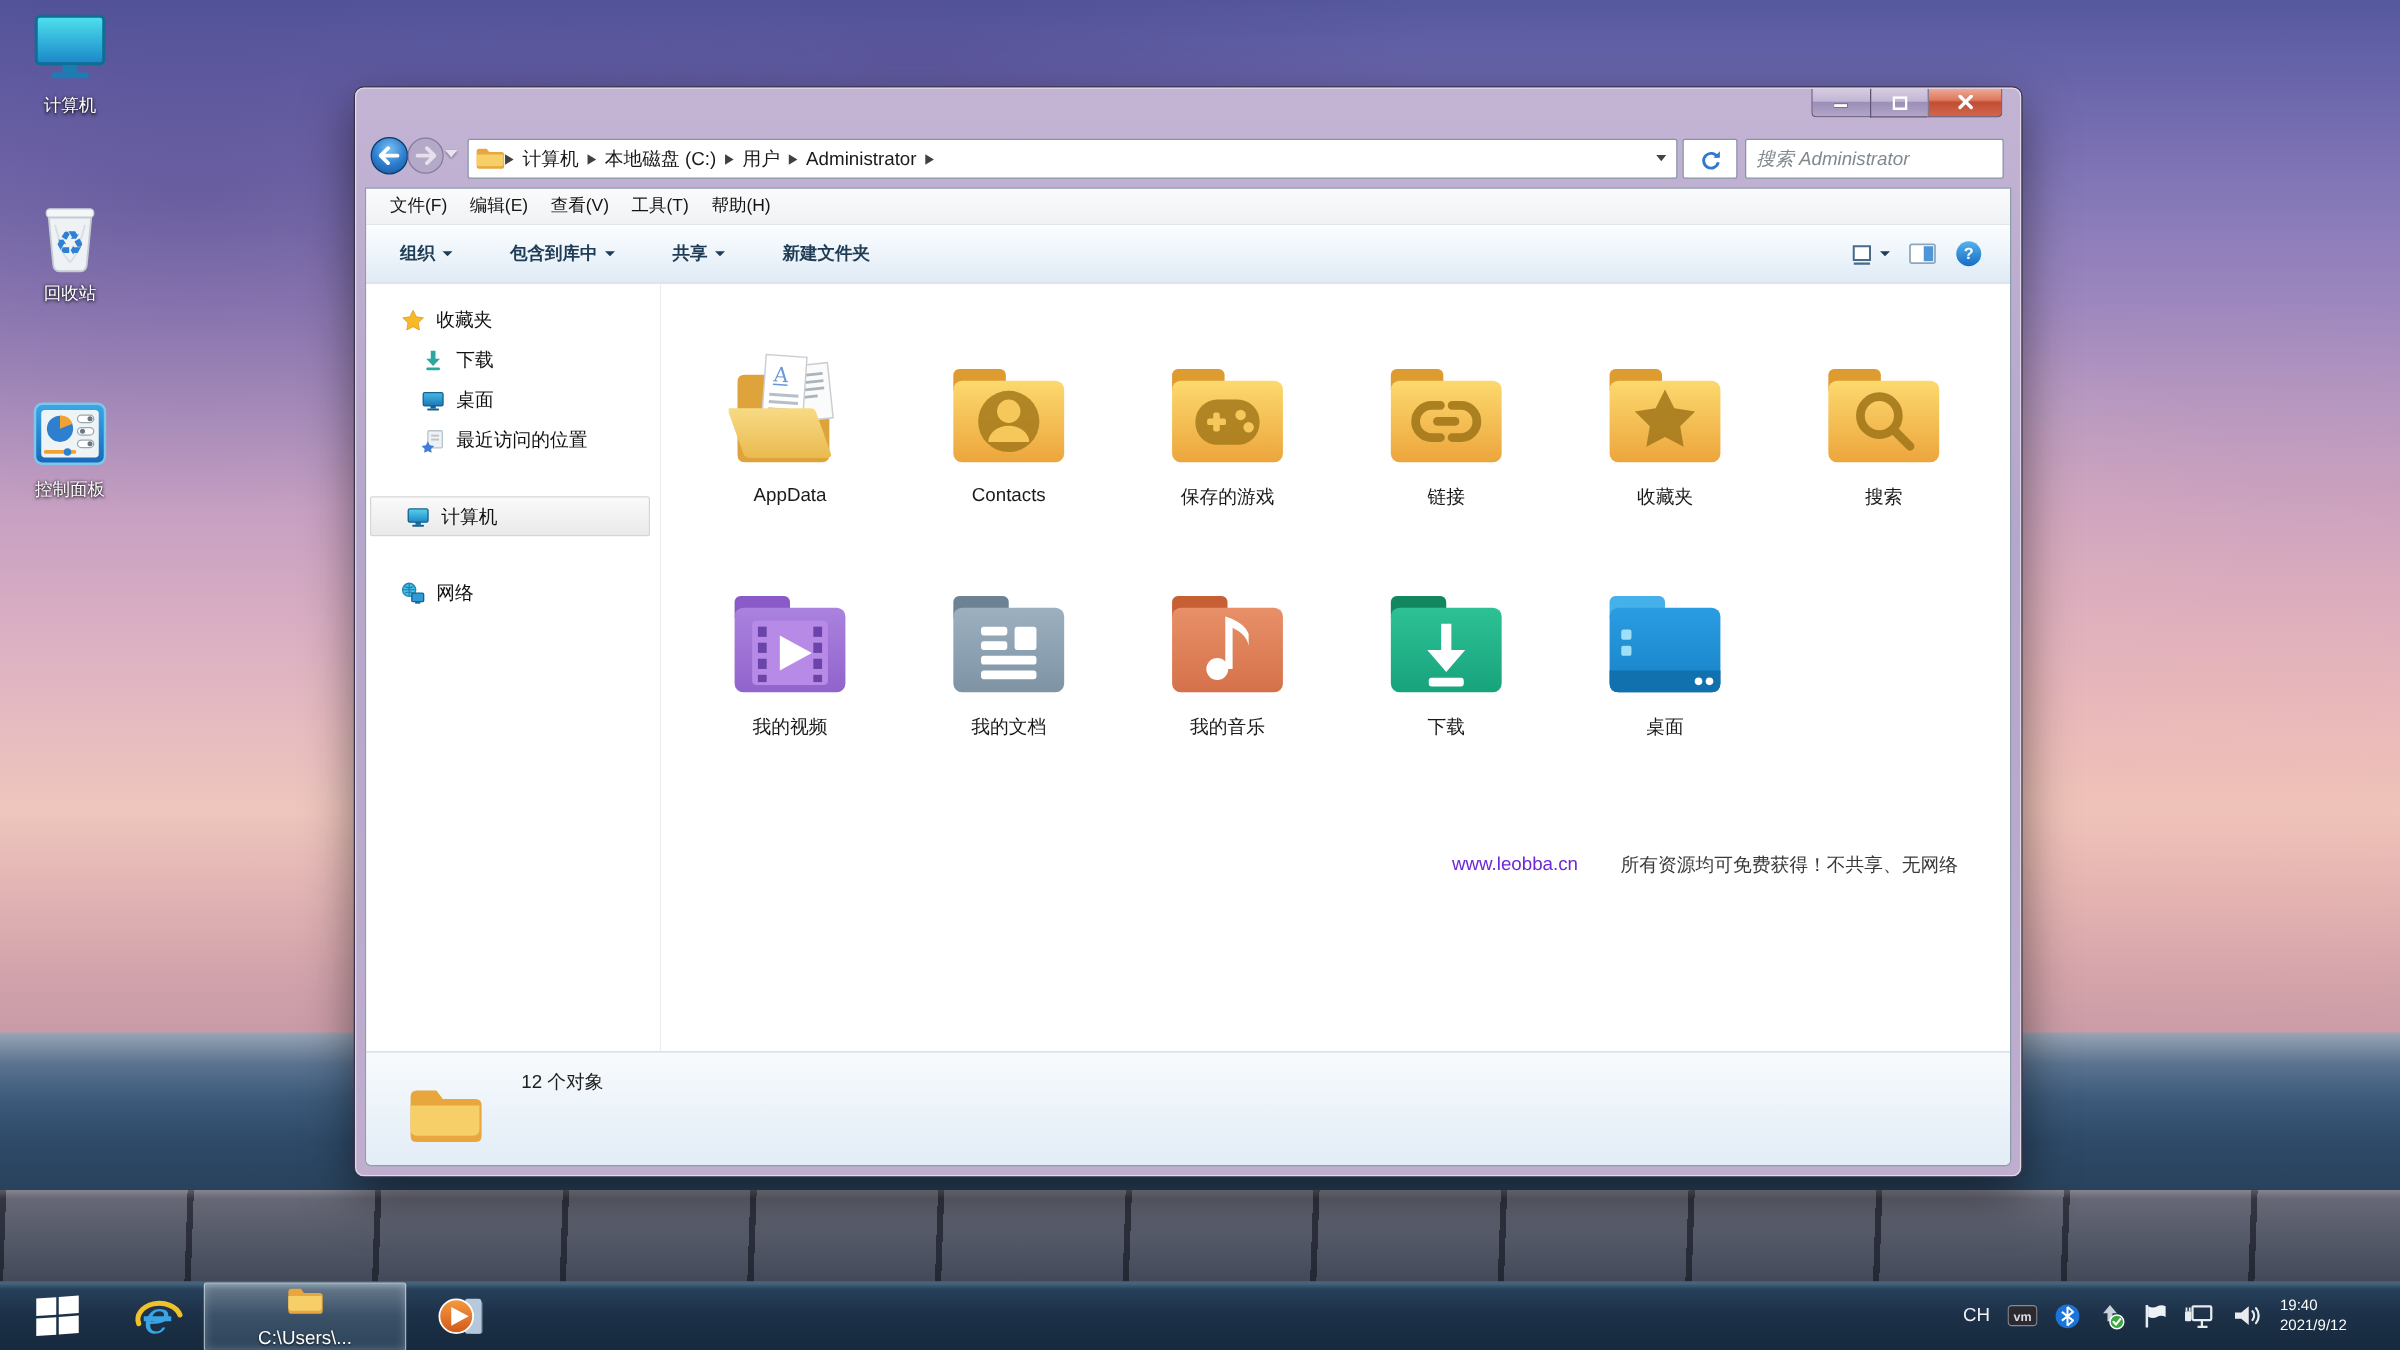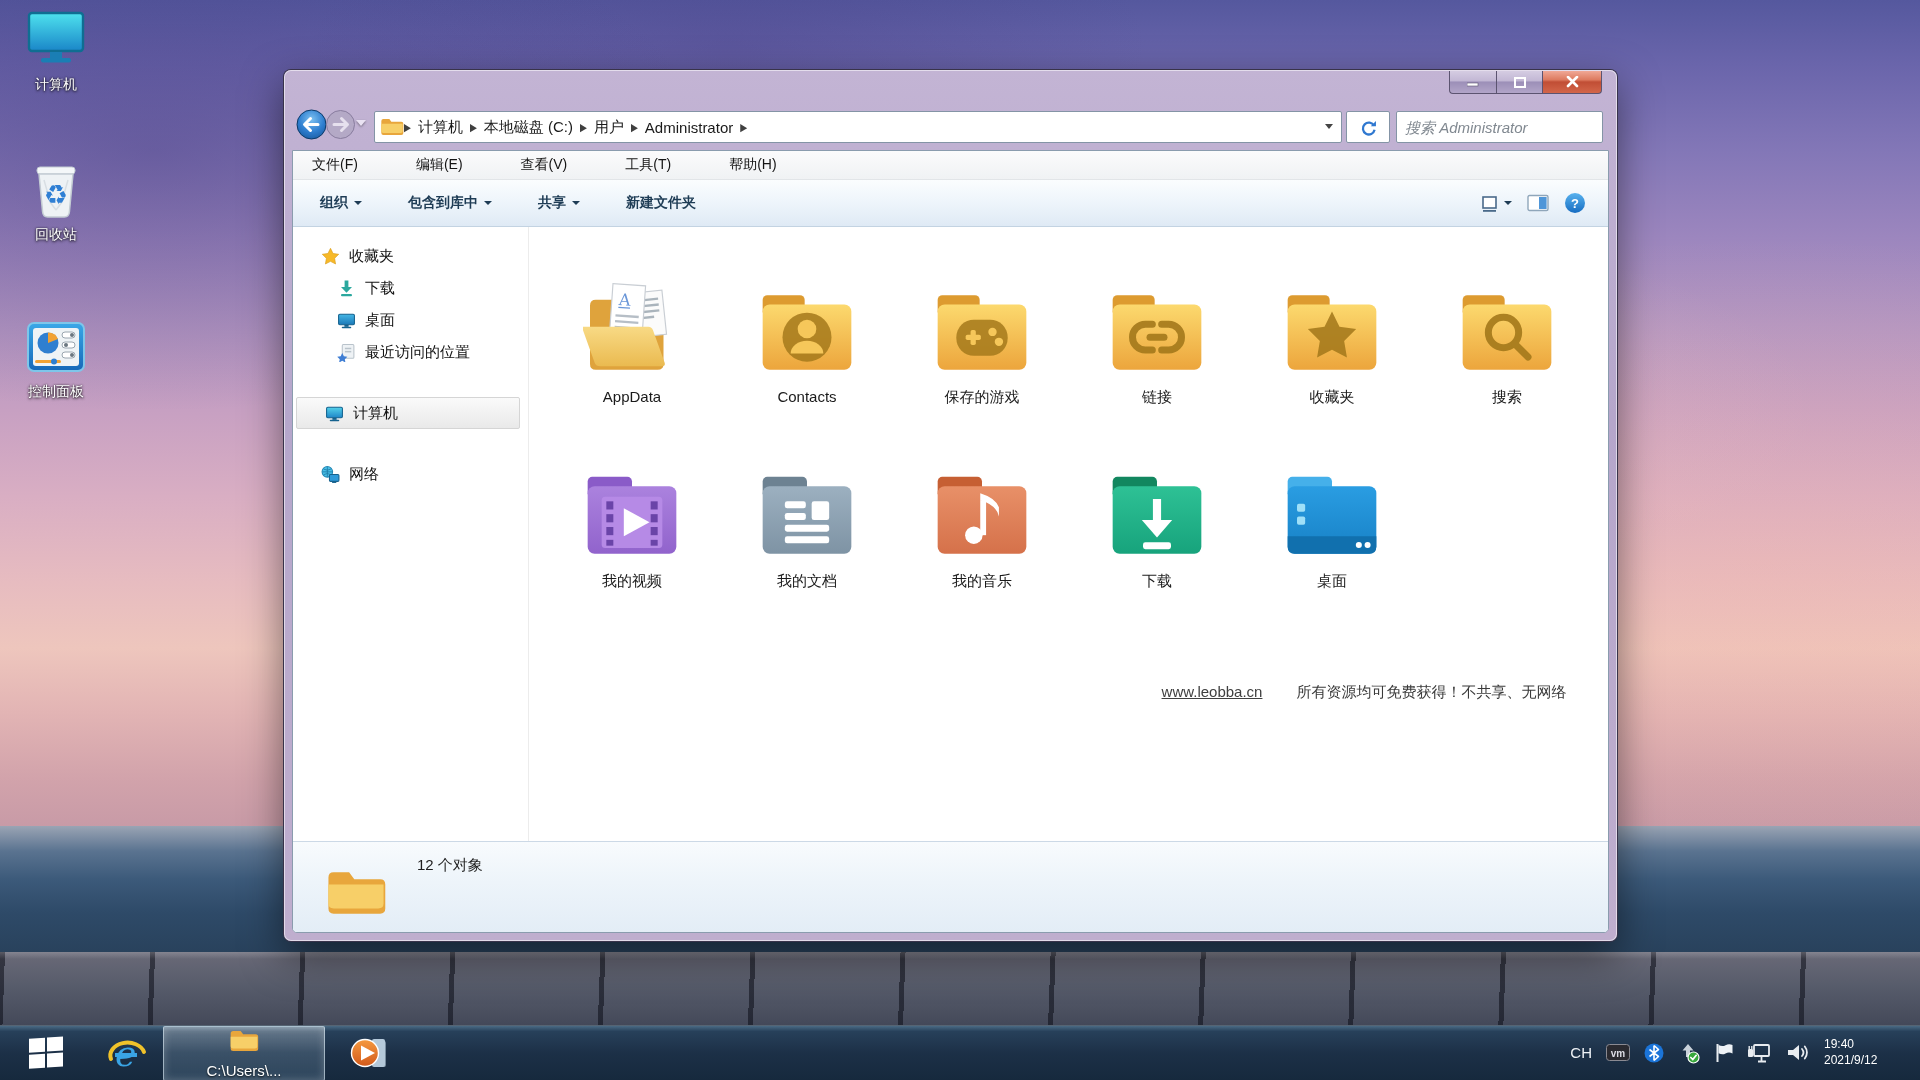--- a/index.html
+++ b/index.html
@@ -61,21 +61,21 @@
   #searchbox{position:absolute;left:1112px;top:9px;width:205px;height:30px;background:#fff;
     border:1px solid #8494a6;border-radius:2px;display:flex;align-items:center;}
   #search-input{flex:1;border:none;outline:none;height:100%;font-size:15px;padding:0 8px;
     font-family:"Liberation Sans",sans-serif;background:transparent;}
   #search-input::placeholder{font-style:italic;color:#808890;}
   #search-mag{width:18px;height:18px;margin-right:8px;cursor:pointer;}
   
   #client{position:absolute;left:8px;right:8px;top:80px;bottom:8px;background:#fff;
     border:1px solid #8a9cae;border-radius:0 0 5px 5px;display:flex;flex-direction:column;overflow:hidden;}
   #menubar{height:28px;background:linear-gradient(180deg,#fbfbfc,#f0f2f4);border-bottom:1px solid #e2e5e8;
-    display:flex;align-items:center;padding-left:10px;gap:40px;}
+    display:flex;align-items:center;padding-left:10px;}
   .menu-item{font-size:14px;color:#141414;padding:0 9px;cursor:pointer;}
   #toolbar{height:46px;background:linear-gradient(180deg,#fbfdfe 0%,#eef5fb 48%,#dfeaf5 100%);
     border-bottom:1px solid #c3d3e2;display:flex;align-items:center;position:relative;padding-left:16px;}
   .tb-btn{font-size:14px;color:#1e3c55;padding:6px 11px;margin-right:24px;border-radius:3px;cursor:pointer;
     display:flex;align-items:center;gap:6px;white-space:nowrap;font-weight:bold;}
   .tb-caret{width:0;height:0;border-left:4px solid transparent;border-right:4px solid transparent;border-top:4px solid #1e3c55;}
   #toolbar-right{position:absolute;right:22px;top:0;height:100%;display:flex;align-items:center;gap:15px;}
   .tb-icon{cursor:pointer;display:flex;align-items:center;gap:4px;}
   
   #content{flex:1;display:flex;min-height:0;}
@@ -90,21 +90,21 @@
   #grid{position:absolute;left:28px;top:46px;width:1062px;display:flex;flex-wrap:wrap;column-gap:25px;row-gap:16px;}
   .grid-item{width:150px;height:168px;text-align:center;cursor:pointer;}
   .grid-item .g-icon{width:112px;height:112px;margin:0 auto;}
   .grid-item .g-icon svg{width:100%;height:100%;}
   .grid-item .g-label{margin-top:3px;font-size:15px;color:#1a1a1a;}
   
   #watermark{position:absolute;left:600px;top:448px;width:470px;text-align:center;pointer-events:none;}
   #wm-title{font-family:"DejaVu Serif",serif;font-weight:bold;font-size:46px;letter-spacing:5px;color:#cf2b2b;
     text-shadow:2px 3px 0 rgba(120,20,20,.45),0 0 1px #a82020;}
   #wm-sub{margin-top:8px;font-size:15px;color:#3a3a3a;display:flex;justify-content:center;gap:34px;}
-  #wm-site{color:#404040;text-decoration:underline;}
+  #wm-site{color:#6d28d9;}
   
   #statusbar{height:90px;background:linear-gradient(180deg,#f8fbfd 0%,#edf4fa 45%,#e3edf6 100%);
     border-top:1px solid #ccd9e6;position:relative;}
   #status-folder{position:absolute;left:32px;top:24px;width:62px;height:54px;}
   #status-folder svg{width:100%;height:100%;}
   #status-text{position:absolute;left:124px;top:14px;font-size:15px;color:#1e1e1e;}
   
   #taskbar{position:absolute;left:0;right:0;bottom:0;height:54px;
     background:linear-gradient(180deg,#4a6a84 0%,#27405a 10%,#1c3047 50%,#16293d 100%);
     border-top:1px solid rgba(255,255,255,.28);}

